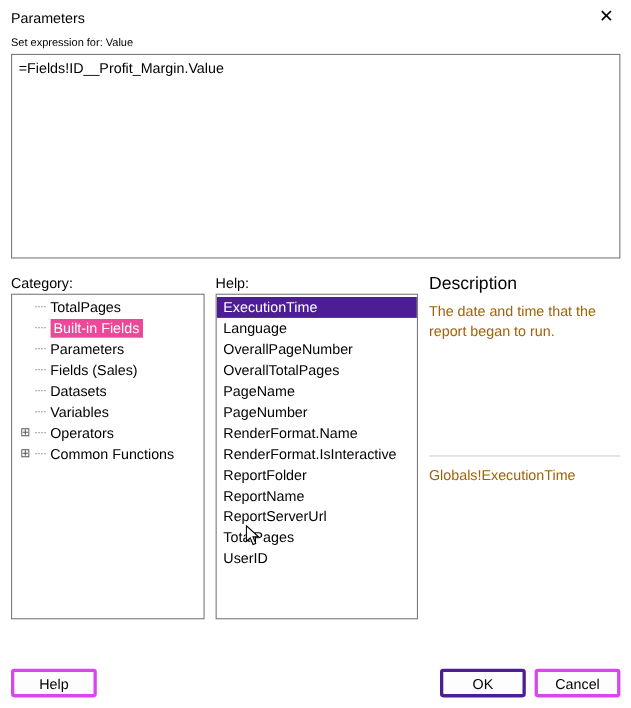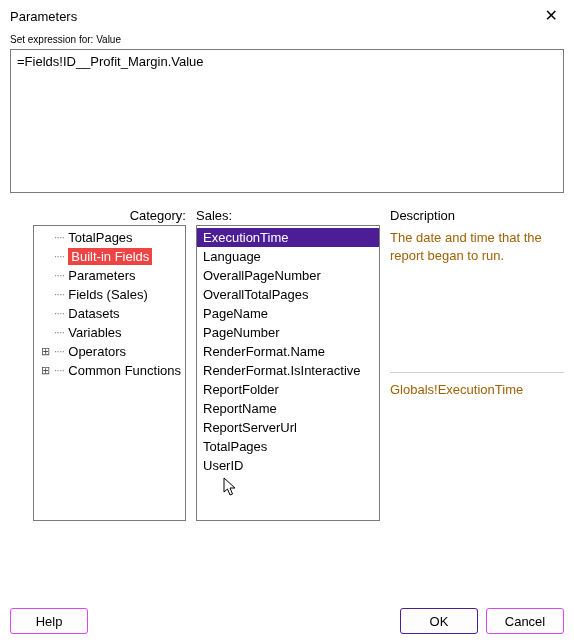--- a/index.html
+++ b/index.html
@@ -29,39 +29,39 @@
     }
     .content {
       padding: 4px 10px 0 10px;
     }
     .label-row {
       font-size: 10px;
       margin-bottom: 4px;
     }
     .expr-textarea {
       width: 100%;
-      height: 144px;
+      height: 186px;
       resize: none;
       border: 1px solid #7a7a7a;
       font-family: "Segoe UI", Tahoma, sans-serif;
       font-size: 13px;
       padding: 4px 6px;
       outline: none;
       overflow: auto;
     }
     .panels {
       display: flex;
       gap: 10px;
       margin-top: 12px;
     }
     .col {
       display: flex;
       flex-direction: column;
     }
-    .col-category { width: 176px; align-items: flex-end; }
+    .col-category { width: 176px; }
     .col-item     { width: 184px; }
     .col-right    { flex: 1; }
     .col-label {
       font-size: 13px;
       margin-bottom: 2px;
     }
     .listbox {
       border: 1px solid #7a7a7a;
       background: #fff;
       height: 296px;
@@ -85,36 +85,36 @@
       text-align: center;
       margin-right: 2px;
     }
     .tree-item .dots {
       color: #888;
       letter-spacing: -1px;
       margin-right: 4px;
       font-size: 11px;
     }
     .tree-item.selected .txt {
-      background: #ef4444;
+      background: #ec4899;
       color: #fff;
       padding: 0 3px;
     }
     .list-item.selected {
       background: #4c1d95;
       color: #fff;
     }
     .list-item {
       padding-left: 6px;
     }
     .right-section {
       margin-bottom: 12px;
     }
     .right-label {
-      font-size: 13px;
+      font-size: 16px;
       margin-bottom: 6px;
     }
     .right-text {
       font-size: 13px;
       color: #a16207;
       line-height: 1.35;
     }
     .desc-block {
       height: 148px;
     }
@@ -128,29 +128,29 @@
       bottom: 10px;
       left: 10px;
       right: 10px;
       display: flex;
       justify-content: space-between;
       align-items: center;
     }
     .btn {
       min-width: 78px;
       height: 26px;
-      border: 1px solid #d946ef;
+      border: 3px solid #d946ef;
       background: #fdfdfd;
       border-radius: 3px;
       font-size: 13px;
       padding: 0 12px;
       cursor: default;
     }
     .btn.primary {
-      border: 1px solid #4c1d95;
+      border: 3px solid #4c1d95;
     }
     .footer-right {
       display: flex;
       gap: 8px;
     }
     .cursor-arrow {
       position: absolute;
       left: 223px;
       top: 477px;
       pointer-events: none;
@@ -212,21 +212,21 @@
           </div>
           <div class="tree-item">
             <span class="expander">⊞</span>
             <span class="dots">····</span>
             <span class="txt">Common Functions</span>
           </div>
         </div>
     </div>
 
     <div class="col col-item">
-      <div class="col-label">Sales:</div>
+      <div class="col-label">Help:</div>
       <div class="listbox" id="item-list">
           <div class="list-item selected">ExecutionTime</div>
           <div class="list-item">Language</div>
           <div class="list-item">OverallPageNumber</div>
           <div class="list-item">OverallTotalPages</div>
           <div class="list-item">PageName</div>
           <div class="list-item">PageNumber</div>
           <div class="list-item">RenderFormat.Name</div>
           <div class="list-item">RenderFormat.IsInteractive</div>
           <div class="list-item">ReportFolder</div>

